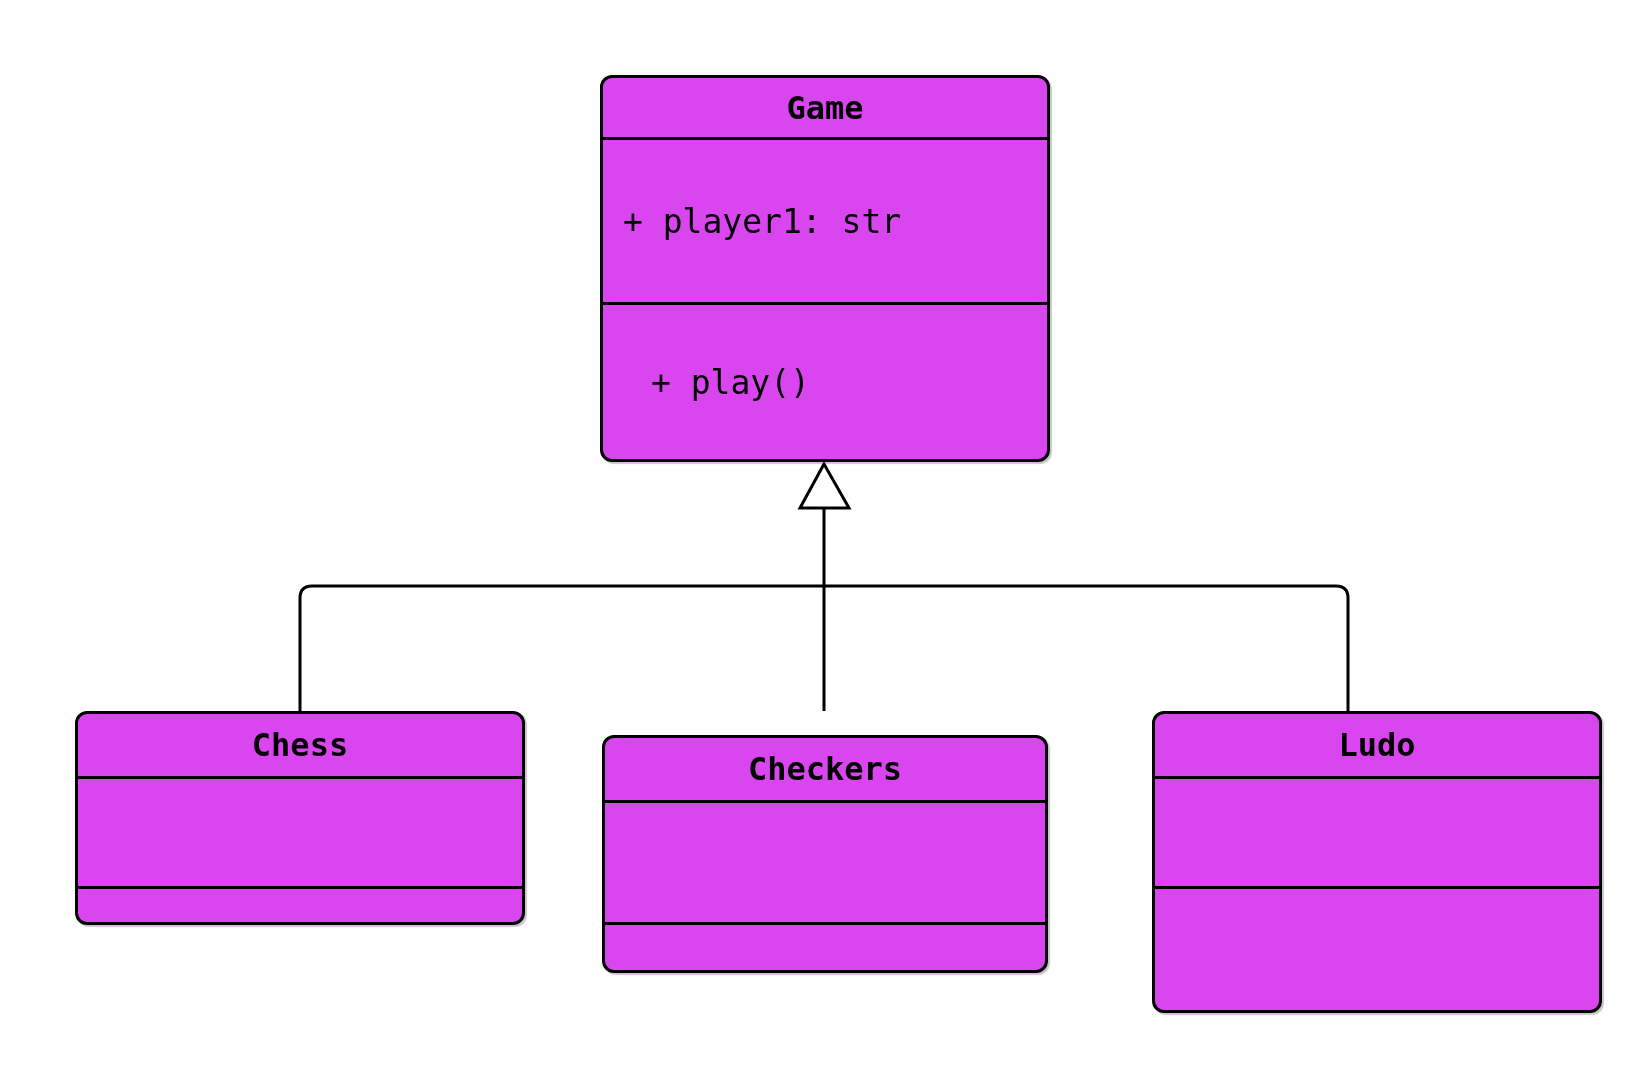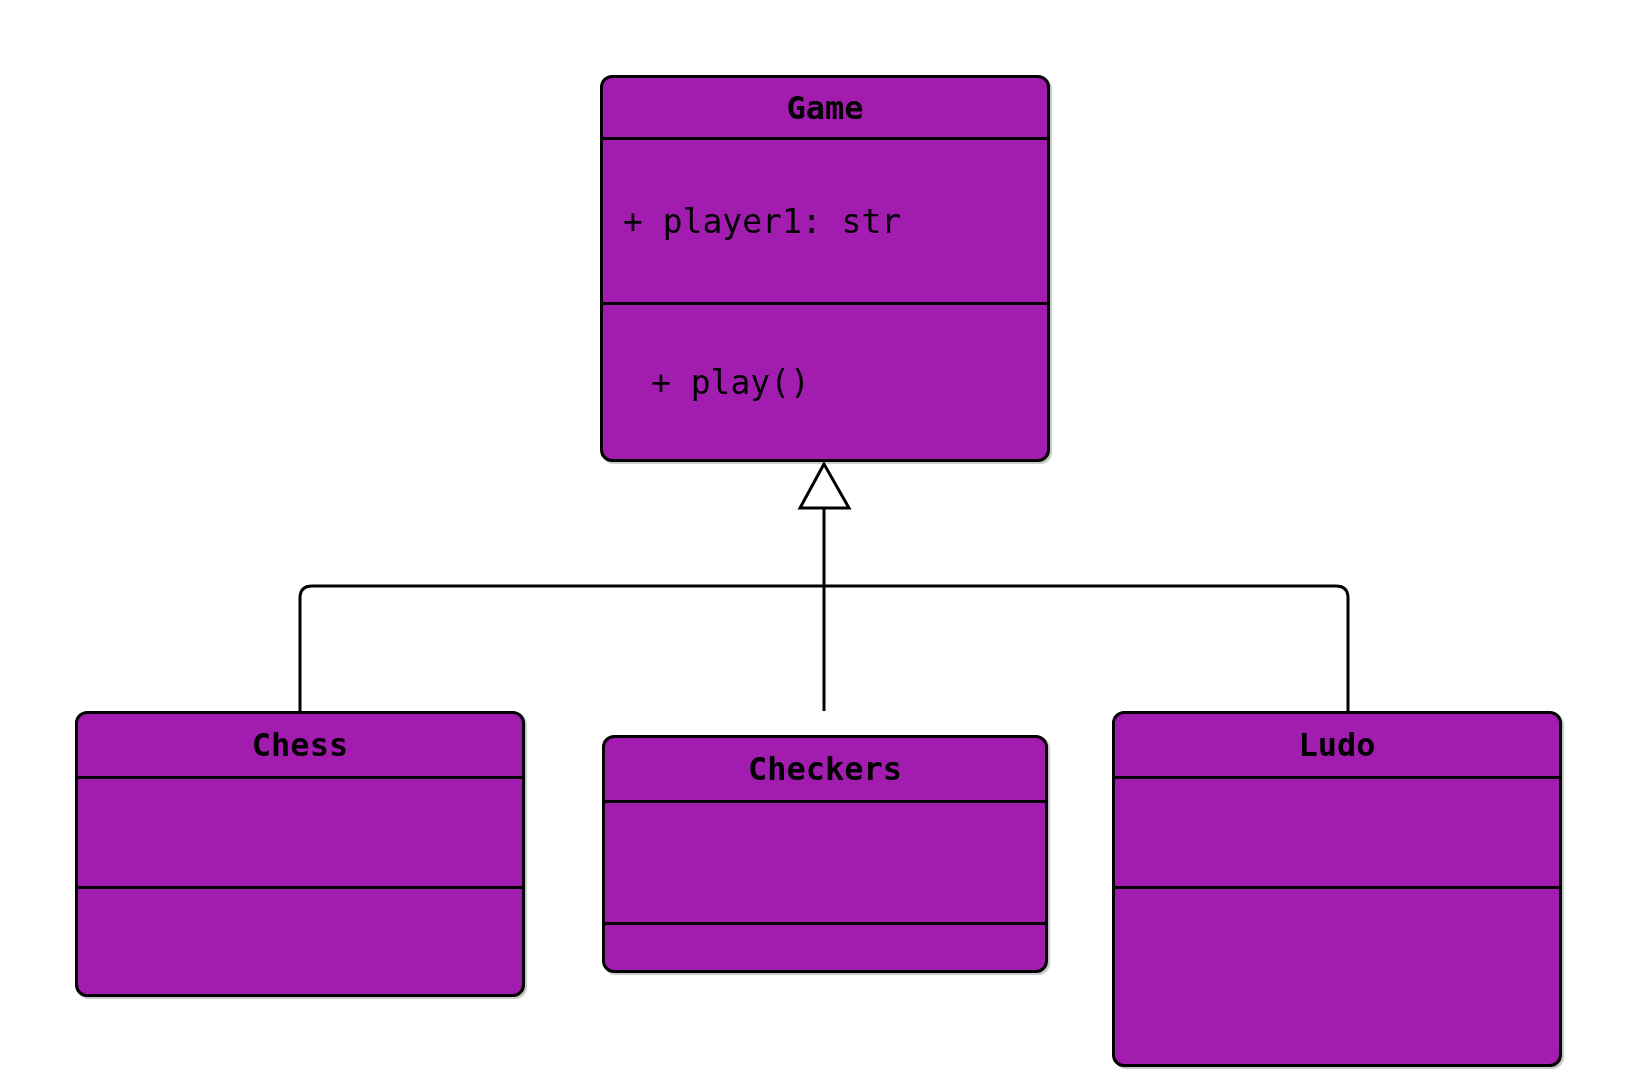--- a/index.html
+++ b/index.html
@@ -22,21 +22,21 @@
     height: 1074px;
   }
   svg.connector-layer {
     position: absolute;
     left: 0; top: 0;
     width: 1650px;
     height: 1074px;
   }
   .class-box {
     position: absolute;
-    background: #a21caf;
+    background: #d946ef;
     border: 3px solid #000000;
     border-radius: 12px;
     box-sizing: border-box;
     display: flex;
     flex-direction: column;
     box-shadow: 2px 2px 1px rgba(0,0,0,0.22);
   }
   .class-title {
     display: flex;
     align-items: center;
@@ -71,23 +71,23 @@
   }
   .member-line {
     white-space: pre;
   }
 
   
   #box-game      { left: 600px;  top: 75px;  width: 450px; height: 387px; }
   #box-game .class-title   { height: 62px; }
   #box-game .class-attrs   { height: 165px; }
 
-  #box-chess     { left: 75px;   top: 711px; width: 450px; height: 286px; }
+  #box-chess     { left: 75px;   top: 711px; width: 450px; height: 214px; }
   #box-checkers  { left: 602px;  top: 735px; width: 446px; height: 238px; gap: 12px; }
-  #box-ludo      { left: 1112px; top: 711px; width: 450px; height: 356px; }
+  #box-ludo      { left: 1152px; top: 711px; width: 450px; height: 302px; }
   .subclass .class-title { height: 65px; }
   .subclass .class-attrs { height: 110px; }
 </style>
 </head>
 <body>
 
 <div class="diagram-canvas">
 
   <svg class="connector-layer" viewBox="0 0 1650 1074">
 

